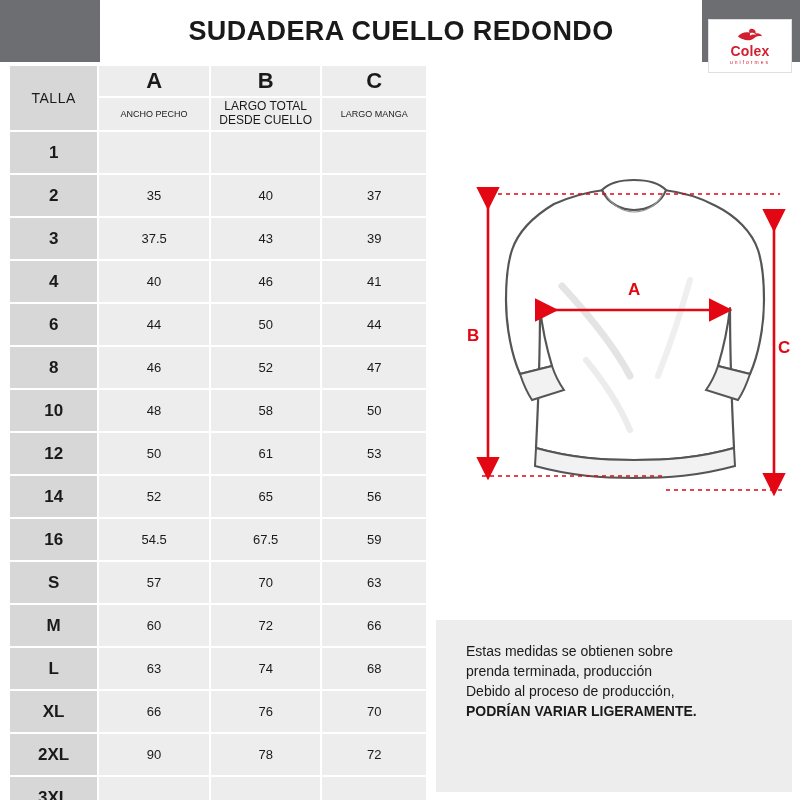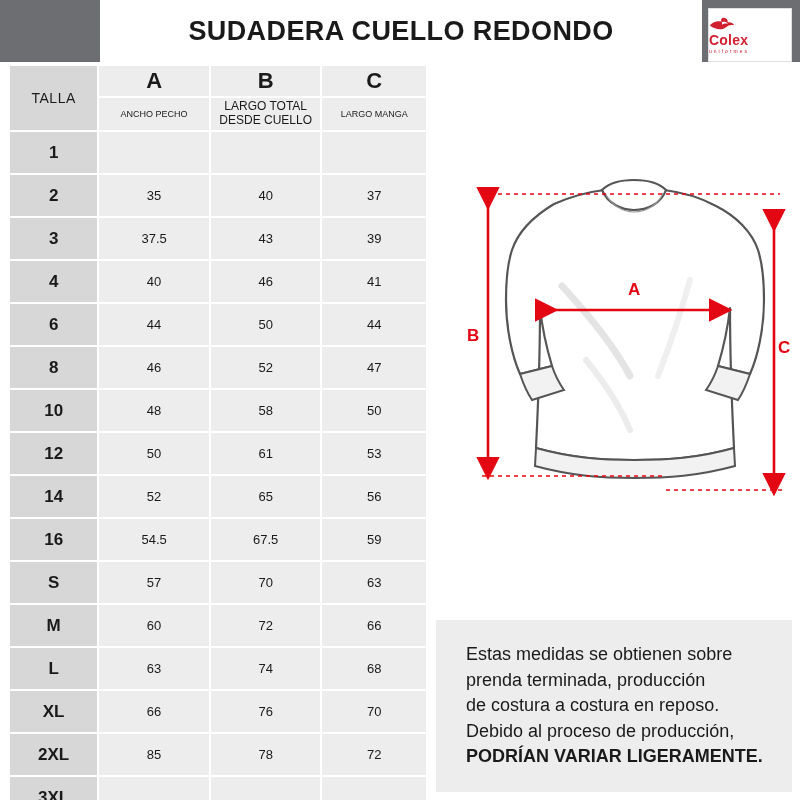--- a/index.html
+++ b/index.html
@@ -49,28 +49,28 @@
     text-align: center;
     white-space: nowrap;
   }
   .header-right-block {
     width: 98px;
     background: #6d6e71;
   }
   .logo-box {
     position: absolute;
     right: 8px;
-    top: 8px;
+    top: 19px;
     width: 82px;
     height: 52px;
     background: #ffffff;
     border: 1px solid #e0e0e0;
     display: flex;
     flex-direction: column;
-    align-items: flex-start;
+    align-items: center;
     justify-content: center;
   }
   .logo-bird {
     width: 26px;
     height: 16px;
     margin-bottom: 1px;
   }
   .logo-text {
     font-size: 14px;
     font-weight: bold;
@@ -163,21 +163,21 @@
     left: 436px;
     top: 620px;
     width: 356px;
     height: 172px;
     background: #ededed;
     box-sizing: border-box;
     padding: 22px 20px 0 30px;
   }
   .note p {
     margin: 0;
-    font-size: 18px;
+    font-size: 14px;
     line-height: 1.42;
     color: #1a1a1a;
     text-align: justify;
   }
   .note .strong {
     font-weight: bold;
   }
 </style>
 </head>
 <body>
@@ -301,21 +301,21 @@
           <td class="cell-val">68</td>
         </tr>
         <tr>
           <td class="cell-talla">XL</td>
           <td class="cell-val">66</td>
           <td class="cell-val">76</td>
           <td class="cell-val">70</td>
         </tr>
         <tr>
           <td class="cell-talla">2XL</td>
-          <td class="cell-val">85</td>
+          <td class="cell-val">90</td>
           <td class="cell-val">78</td>
           <td class="cell-val">72</td>
         </tr>
         <tr>
           <td class="cell-talla">3XL</td>
           <td class="cell-val"></td>
           <td class="cell-val"></td>
           <td class="cell-val"></td>
         </tr>
       </tbody>
@@ -380,18 +380,17 @@
     </svg>
 
     <div style="position:absolute; left:31px; top:166px; font-size:17px; font-weight:bold; color:#e30613;">B</div>
     <div style="position:absolute; left:342px; top:178px; font-size:17px; font-weight:bold; color:#e30613;">C</div>
     <div style="position:absolute; left:192px; top:120px; font-size:17px; font-weight:bold; color:#e30613;">A</div>
   </div>
 
   <div class="note">
     <p>Estas medidas se obtienen sobre</p>
     <p>prenda   terminada,   producción</p>
-    <p>de costura a costura en reposo.</p>
     <p>Debido al proceso de producción,</p>
     <p class="strong">PODRÍAN VARIAR LIGERAMENTE.</p>
   </div>
 
 </div>
 
 </body></html>

